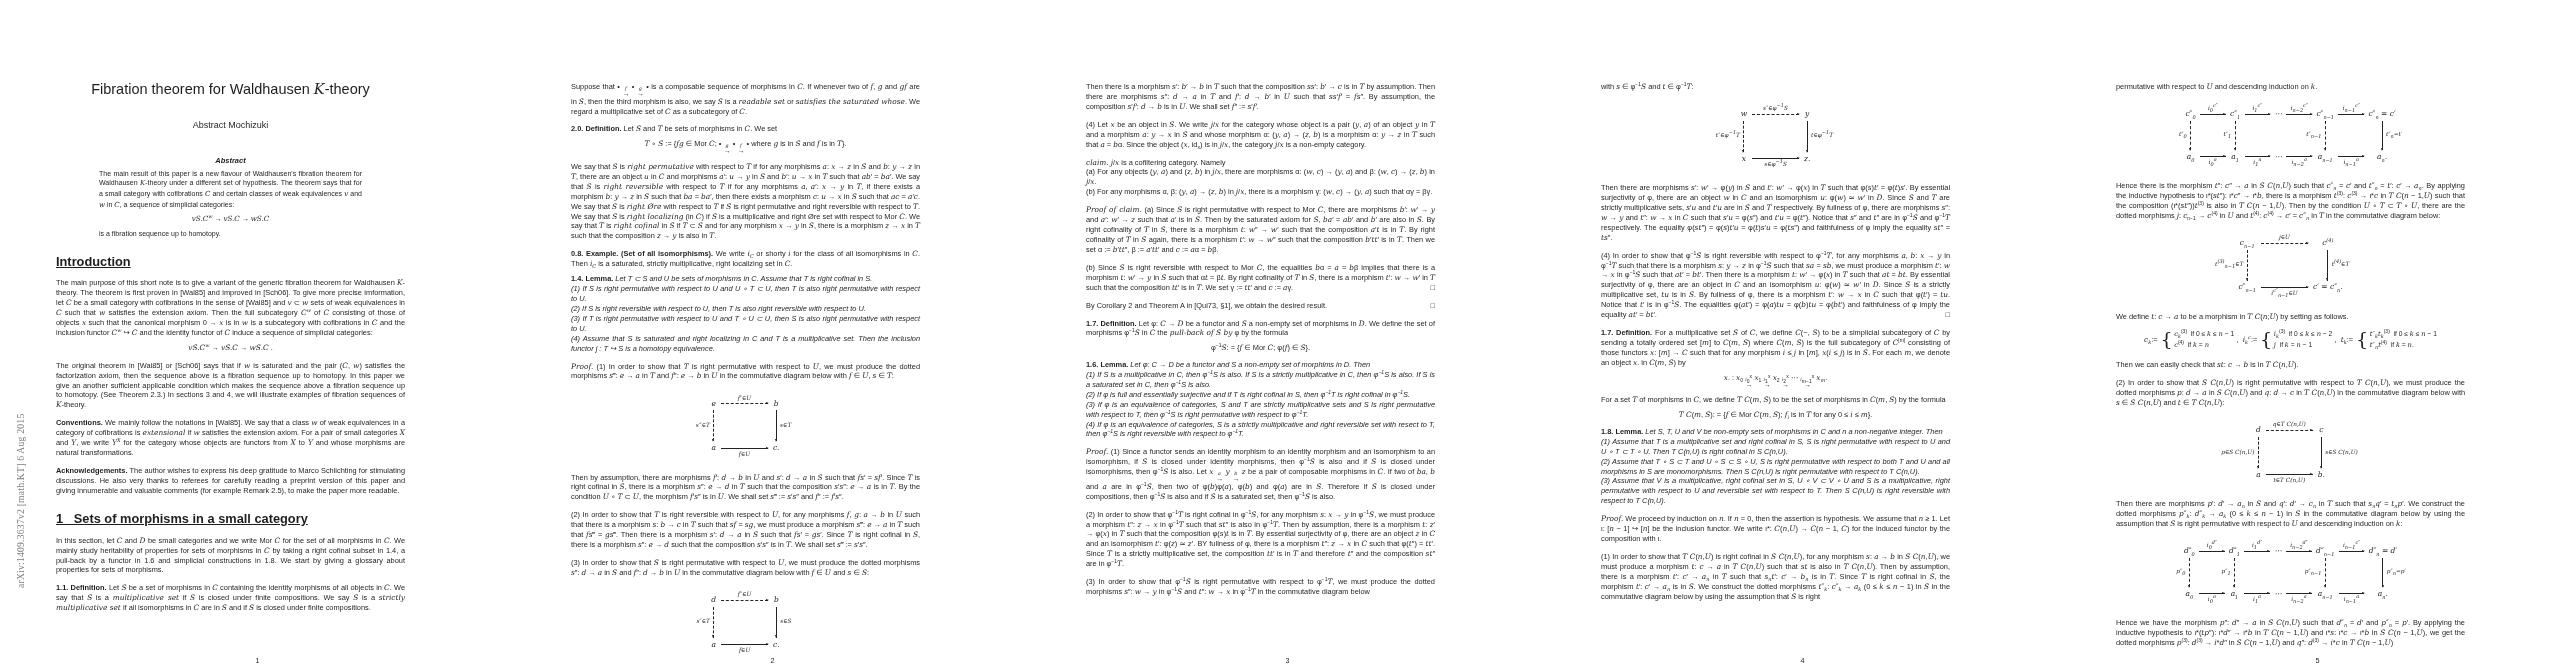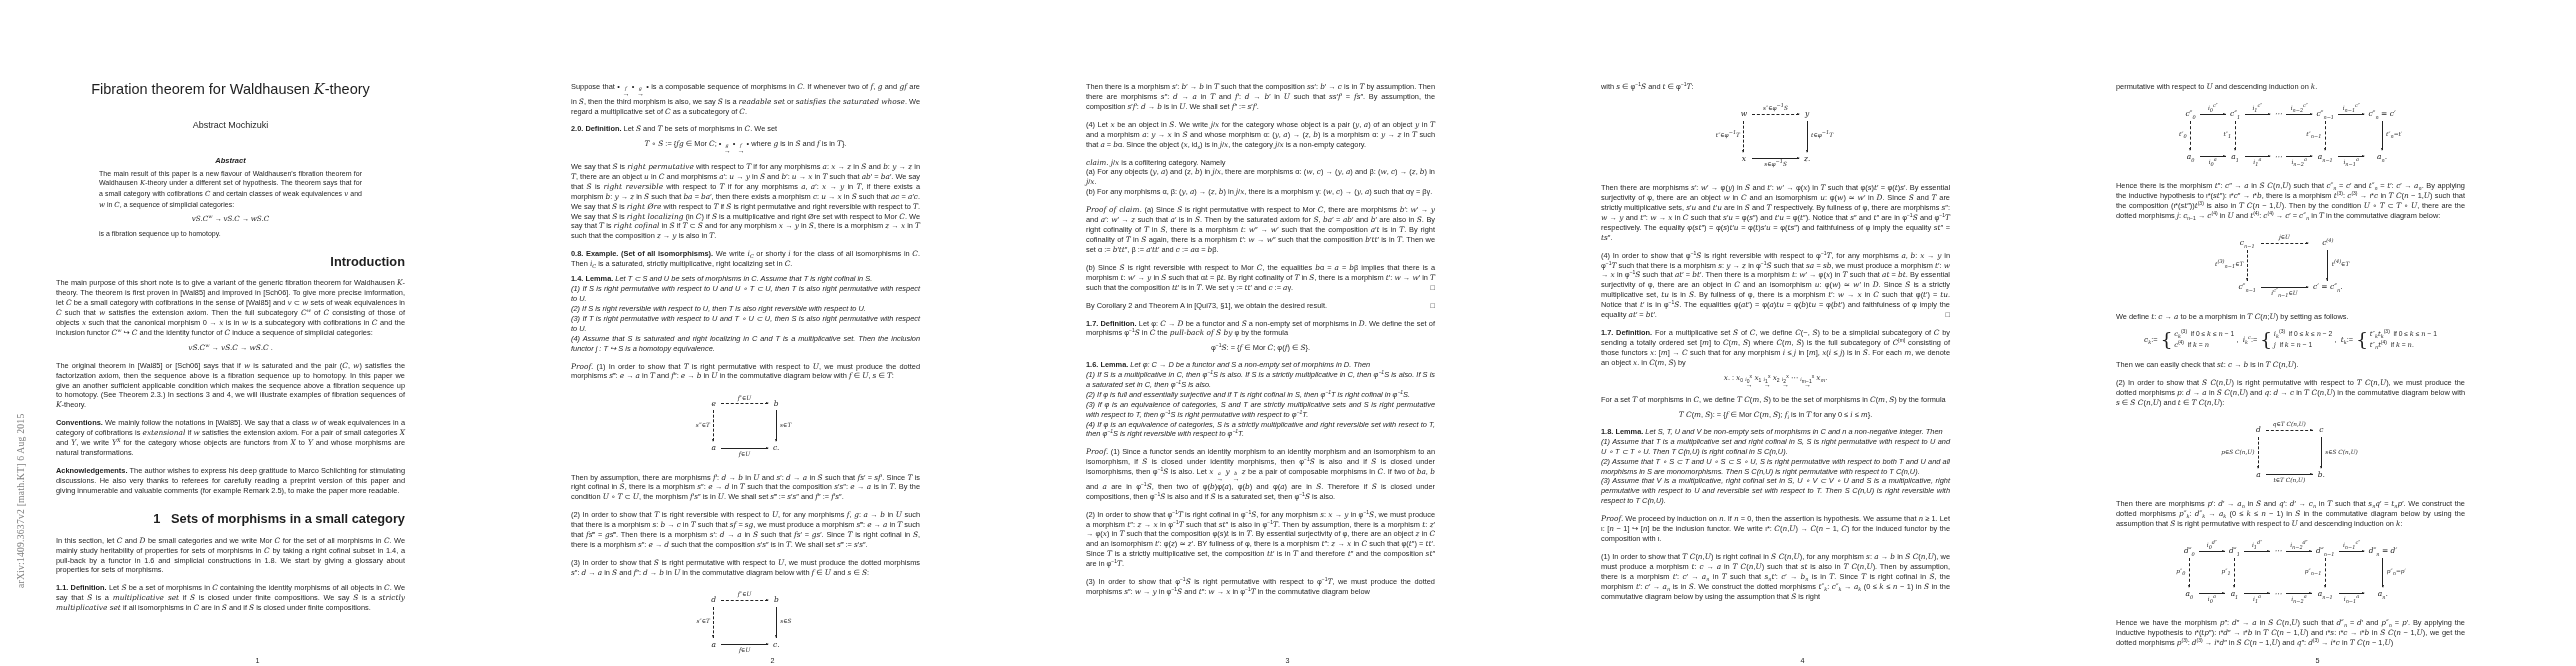--- a/index.html
+++ b/index.html
@@ -9,21 +9,21 @@
   .content{position:absolute;left:56px;top:74px;width:349px;text-align:justify;font-size:7.4px;line-height:1.34;}
   
   .p{margin:8px 0 5px 0;}
   .pi{margin:0 0 5px 0;font-style:italic;}
   .pi .up{font-style:normal;}
   .tt{font-size:14.5px;text-align:center;margin:6.7px 0 0 0;line-height:1.2;}
   .au{font-size:9px;text-align:center;margin:21px 0 0 0;}
   .ah{font-size:7.5px;font-weight:bold;text-align:center;margin:24.5px 0 3.3px 0;font-style:italic;}
   .ap{margin:0 43px 3.9px 43px;font-size:7px;line-height:1.36;}
   .af{margin:1.1px 43px 4.4px 43px;font-size:7.1px;text-align:center;}
-  .h1{font-size:12.8px;font-weight:bold;margin:14.5px 0 8.3px 0;text-align:right;}
+  .h1{font-size:12.8px;font-weight:bold;margin:14.5px 0 8.3px 0;text-align:left;text-decoration:underline;}
   .fm{text-align:center;margin:4.4px 0 6.7px 0;}
   i{font-family:"DejaVu Serif",serif;font-style:italic;}
   sup,sub{font-size:5px;line-height:0;}
   
   .lar{display:inline-flex;flex-direction:column;align-items:center;vertical-align:-1.1px;line-height:0.8;}
   .lar .l{font-size:4.7px;}
   .lar .a{font-size:7.2px;}
   
   .cas{display:inline-flex;align-items:center;margin:0 2.2px;}
   .brc{font-size:19px;font-weight:200;margin:0 1.7px 0 2.8px;font-family:"DejaVu Serif",serif;}

